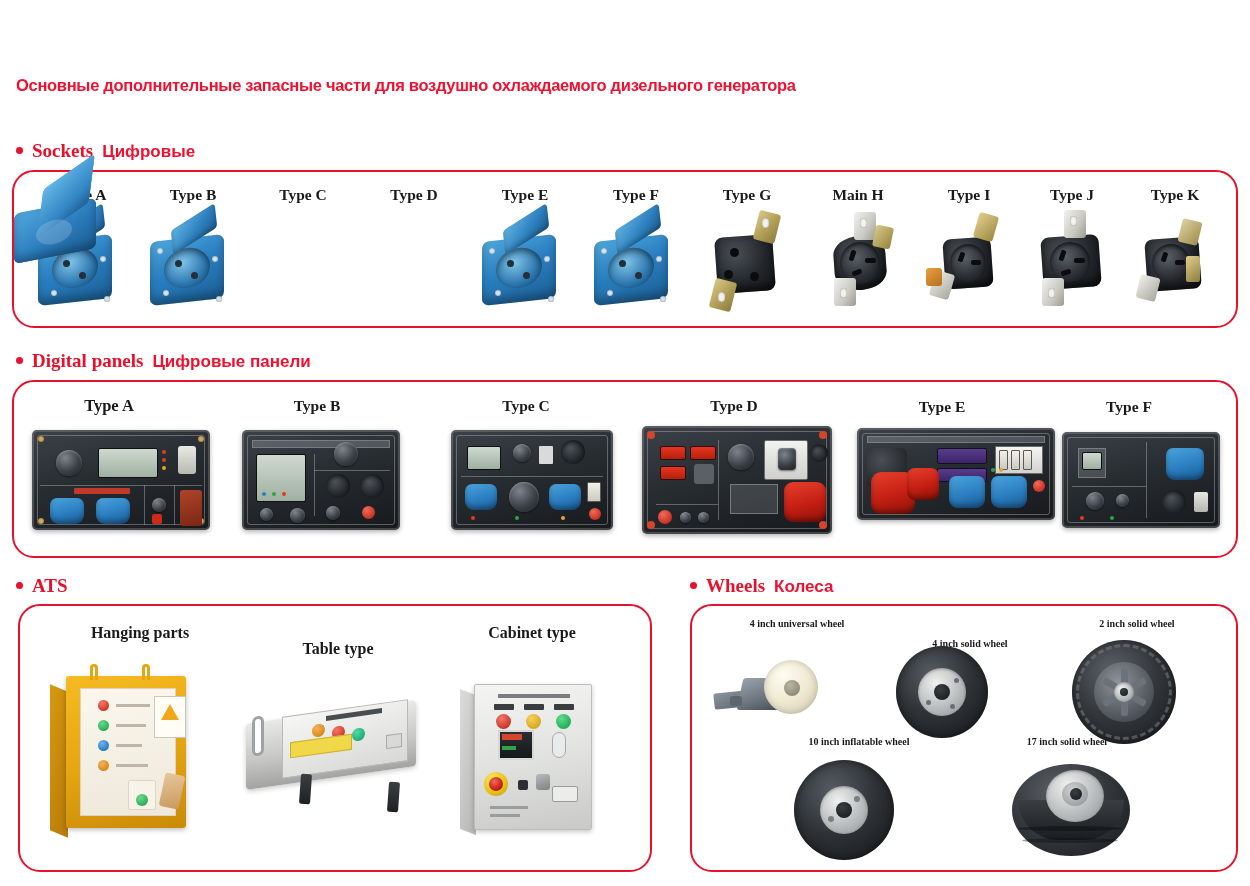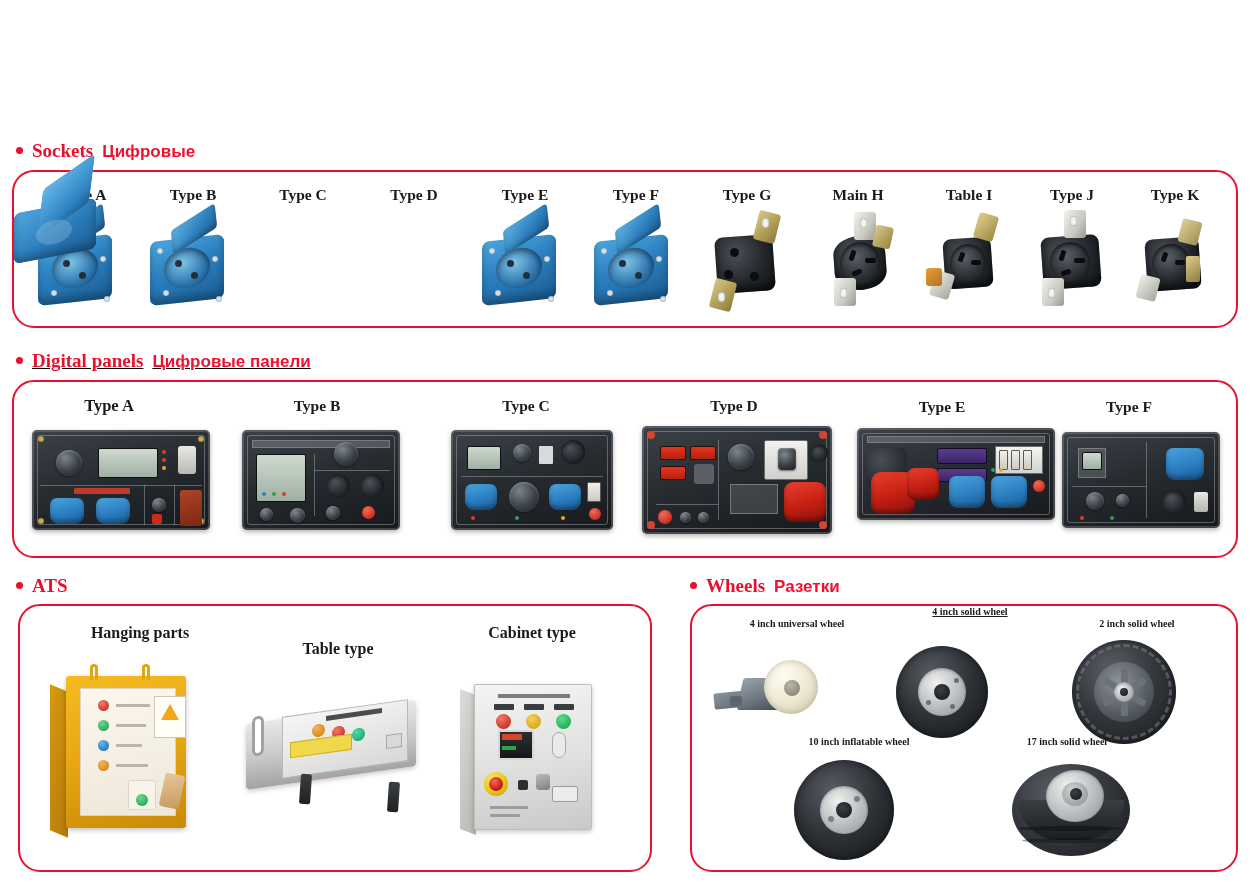--- a/index.html
+++ b/index.html
@@ -389,38 +389,39 @@
   .tread {
     position: absolute; border-radius: 50%;
     border: 3px dashed rgba(120,126,132,.55);
   }
 </style>
 </head>
 <body>
 
 <div class="page">
 
+  <div class="subtitle">Основные дополнительные запасные части для воздушно охлаждаемого дизельного генератора</div>
 
   <div class="sec-head" style="left:16px; top:140px;">
     <span class="bullet"></span>
     <span class="sec-en">Sockets</span>
     <span class="sec-ru">Цифровые</span>
   </div>
 
   <div class="panel" style="left:12px; top:170px; width:1226px; height:158px;">
 
     <div class="item-label lbl-socket" style="left:14px;  top:14px; width:110px;">Type A</div>
     <div class="item-label lbl-socket" style="left:124px; top:14px; width:110px;">Type B</div>
     <div class="item-label lbl-socket" style="left:234px; top:14px; width:110px;">Type C</div>
     <div class="item-label lbl-socket" style="left:345px; top:14px; width:110px;">Type D</div>
     <div class="item-label lbl-socket" style="left:456px; top:14px; width:110px;">Type E</div>
     <div class="item-label lbl-socket" style="left:567px; top:14px; width:110px;">Type F</div>
     <div class="item-label lbl-socket" style="left:678px; top:14px; width:110px;">Type G</div>
     <div class="item-label lbl-socket" style="left:789px; top:14px; width:110px;">Main H</div>
-    <div class="item-label lbl-socket" style="left:900px; top:14px; width:110px;">Table I</div>
+    <div class="item-label lbl-socket" style="left:900px; top:14px; width:110px;">Type I</div>
     <div class="item-label lbl-socket" style="left:1003px;top:14px; width:110px;">Type J</div>
     <div class="item-label lbl-socket" style="left:1106px;top:14px; width:110px;">Type K</div>
 
     <div class="bsock" style="left:24px; top:44px; width:92px; height:92px;">
       <div class="body"></div>
         <div class="recess"></div>
       <div class="pinA"></div>
         <div class="pinB"></div>
       <div class="lid"></div>
       <div class="screw" style="left:7px; top:32px;"></div>
@@ -527,21 +528,21 @@
       <div class="blk" style="left:14px; top:22px; width:54px; height:52px;"></div>
       <div class="face" style="left:20px; top:28px; width:38px; height:38px;"></div>
       <div class="slot" style="left:30px; top:36px; width:5px; height:10px; transform:rotate(18deg);"></div>
       <div class="slot" style="left:43px; top:44px; width:10px; height:5px;"></div>
       <div class="art" style="left:48px; top:4px; width:20px; height:24px; background:linear-gradient(120deg,#ddd0a0,#a08e4d); border-radius:3px; transform:rotate(14deg);"></div>
       <div class="art" style="left:6px; top:60px; width:20px; height:24px; background:linear-gradient(120deg,#f0efe9,#a8a89f); border-radius:3px; transform:rotate(14deg);"></div>
       <div class="art" style="left:54px; top:40px; width:14px; height:26px; background:linear-gradient(140deg,#e0cf8c,#8d7c3e); border-radius:2px;"></div>
     </div>
   </div>
 
-  <div class="sec-head" style="left:16px; top:350px;text-decoration:underline;">
+  <div class="sec-head" style="left:16px; top:350px;">
     <span class="bullet"></span>
     <span class="sec-en">Digital panels</span>
     <span class="sec-ru">Цифровые панели</span>
   </div>
 
   <div class="panel" style="left:12px; top:380px; width:1226px; height:178px;">
 
     <div class="item-label lbl-panel-a" style="left:20px;  top:14px; width:150px;">Type A</div>
     <div class="item-label lbl-panel" style="left:228px; top:15px; width:150px;">Type B</div>
     <div class="item-label lbl-panel" style="left:437px; top:15px; width:150px;">Type C</div>
@@ -732,27 +733,27 @@
       <div class="art" style="left:76px;top:106px;width:14px;height:16px;background:linear-gradient(160deg,#b9bcbe,#7e8184);border-radius:3px;"></div>
       <div class="art" style="left:92px;top:118px;width:26px;height:16px;border:1px solid #9a9c9e;border-radius:2px;background:#ececea;"></div>
       <div class="art" style="left:30px;top:138px;width:38px;height:3px;background:#9a9c9e;"></div>
       <div class="art" style="left:30px;top:146px;width:30px;height:3px;background:#9a9c9e;"></div>
     </div>
   </div>
 
   <div class="sec-head" style="left:690px; top:575px;">
     <span class="bullet"></span>
     <span class="sec-en">Wheels</span>
-    <span class="sec-ru">Разетки</span>
+    <span class="sec-ru">Колеса</span>
   </div>
 
   <div class="panel" style="left:690px; top:604px; width:548px; height:268px;">
 
     <div class="item-label lbl-wheel" style="left:10px;  top:12px; width:190px;">4 inch universal wheel</div>
-    <div class="item-label lbl-wheel" style="left:198px; top:0; width:160px;text-decoration:underline;">4 inch solid wheel</div>
+    <div class="item-label lbl-wheel" style="left:198px; top:32px; width:160px;">4 inch solid wheel</div>
     <div class="item-label lbl-wheel" style="left:360px; top:12px; width:170px;">2 inch solid wheel</div>
     <div class="item-label lbl-wheel" style="left:72px;  top:130px; width:190px;">10 inch inflatable wheel</div>
     <div class="item-label lbl-wheel" style="left:285px; top:130px; width:180px;">17 inch solid wheel</div>
 
     <div style="position:absolute; left:22px; top:42px; width:130px; height:80px;">
       <div class="caster-plate" style="left:0px; top:44px; width:34px; height:16px; transform:rotate(-6deg);"></div>
       <div class="caster-fork" style="left:26px; top:30px; width:44px; height:32px; transform:skewX(-12deg);"></div>
       <div class="caster-wheel" style="left:50px; top:12px; width:54px; height:54px;"></div>
       <div class="art" style="position:absolute; left:70px; top:32px; width:16px; height:16px; border-radius:50%; background:radial-gradient(circle at 38% 32%,#b9b6a4,#7d7a68);"></div>
       <div class="art" style="position:absolute; left:16px; top:48px; width:12px; height:10px; border-radius:3px; background:#5d666e;"></div>

